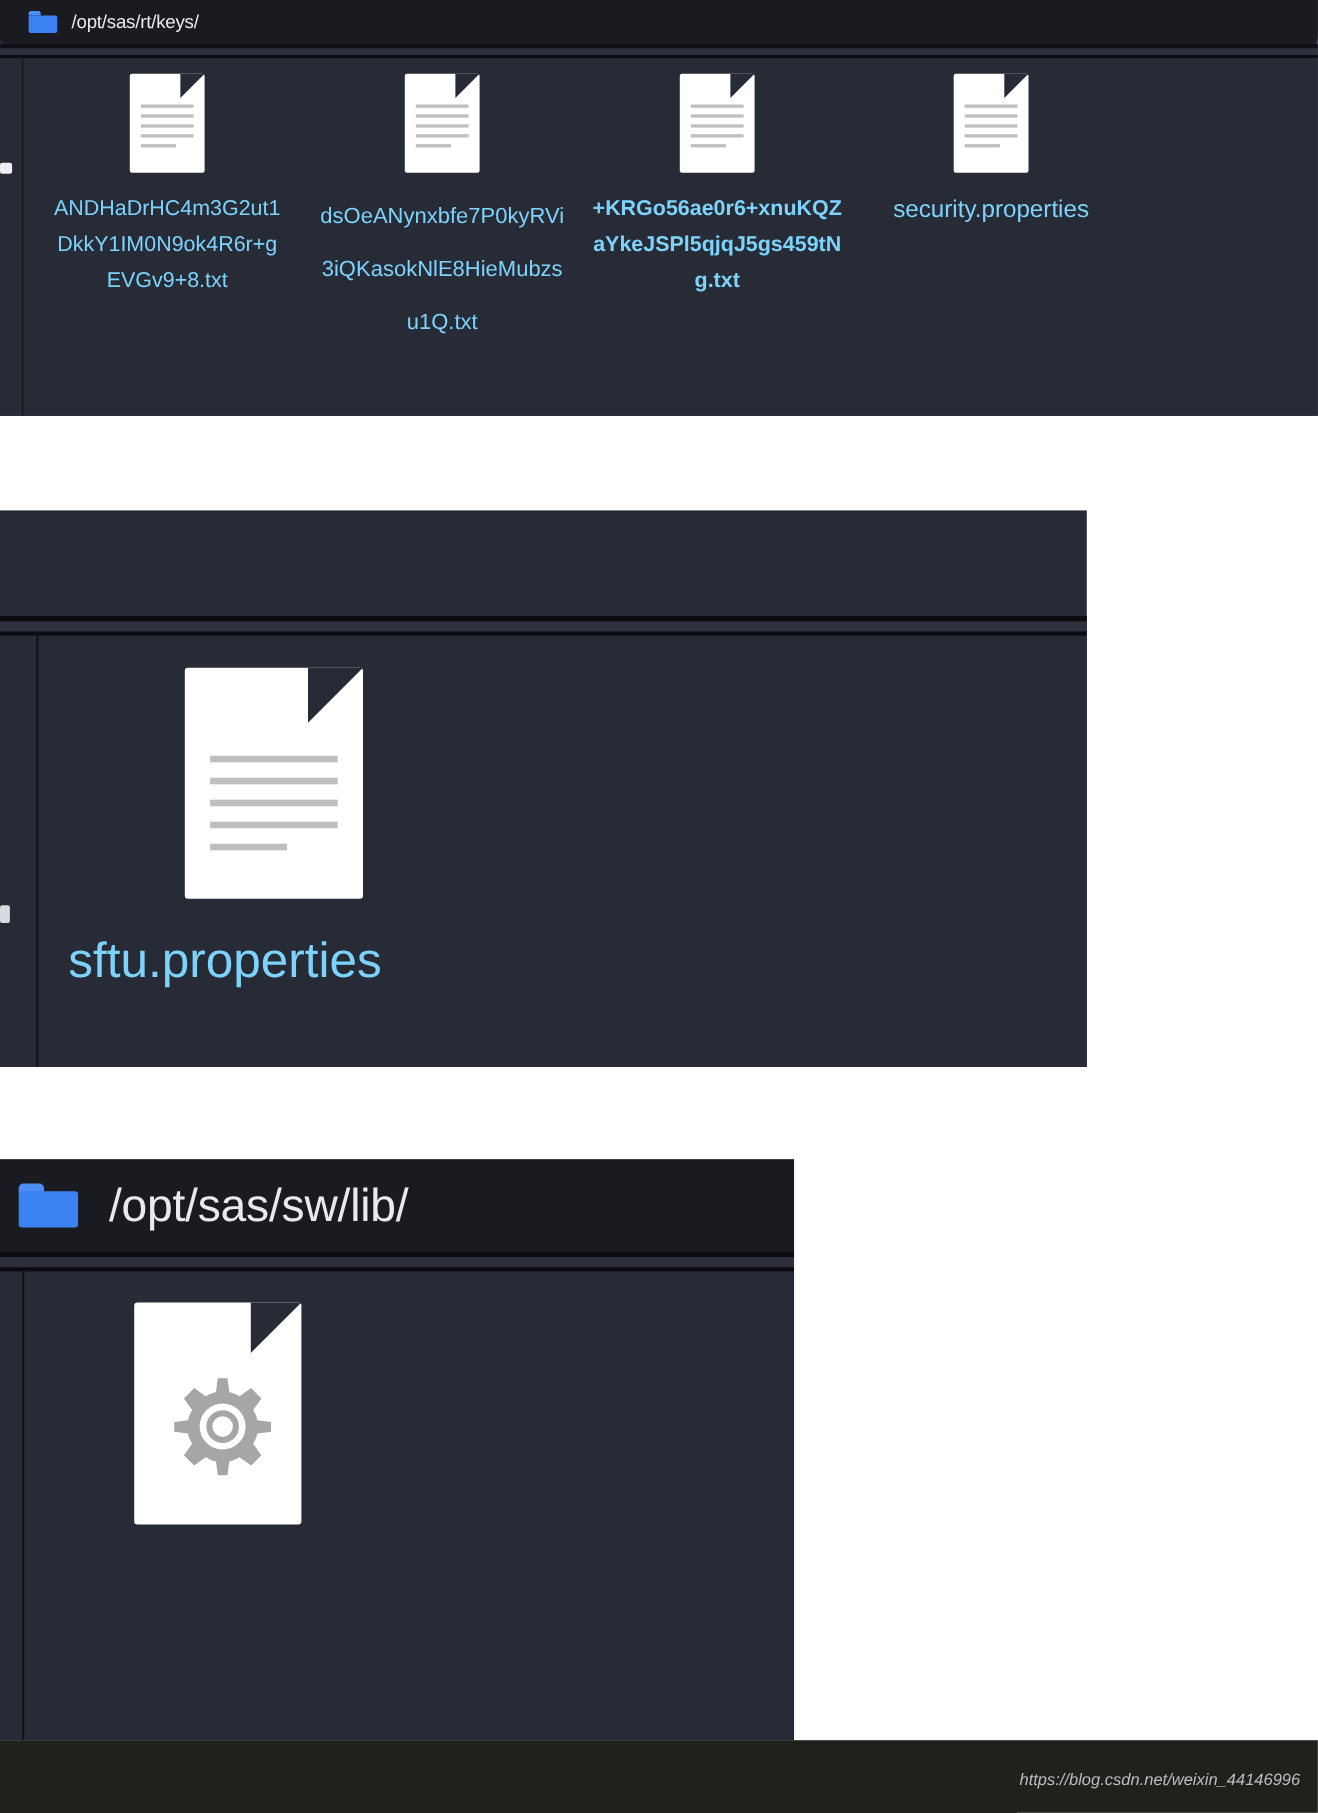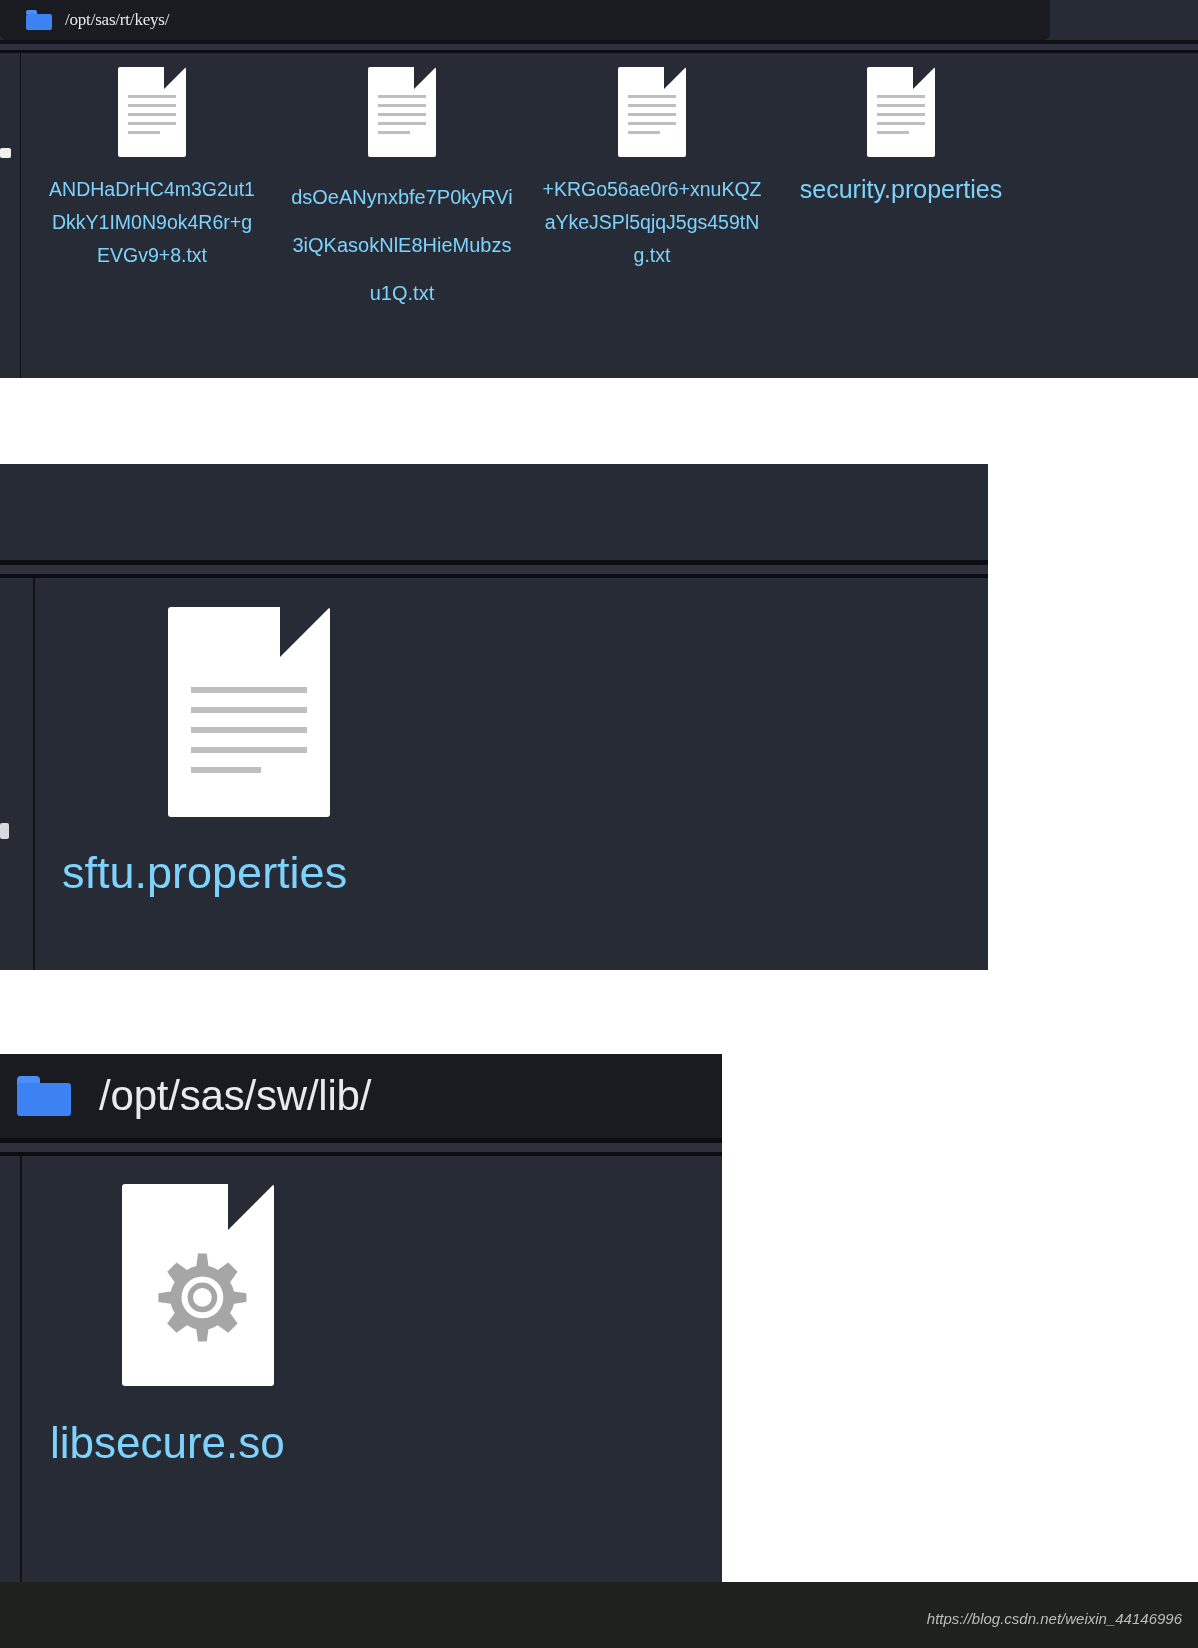--- a/index.html
+++ b/index.html
@@ -183,21 +183,21 @@
   .white-gap {
     position: absolute;
     background: #ffffff;
   }
 </style>
 </head>
 <body>
 
 <div class="panel" id="panel-keys" style="left:0; top:0; width:1198px; height:378px;">
 
-  <div class="panel-header" style="position:absolute; left:0; top:0; width:1050px; height:40px; padding-left:26px; border-radius:0 0 6px 6px;font-family:Liberation Serif, serif;">
+  <div class="panel-header" style="position:absolute; left:0; top:0; width:1198px; height:40px; padding-left:26px; border-radius:0 0 6px 6px;">
     <span class="folder-icon" style="width:26px; height:20px; margin-right:13px;">
       <span class="tab"></span>
         <span class="body"></span>
     </span>
     <span class="path-text" style="font-size:17px;">/opt/sas/rt/keys/</span>
   </div>
 
   <div class="panel-divider" style="position:absolute; left:0; top:40px; height:4px; background:#0e1015;"></div>
   <div style="position:absolute; left:0; top:44px; width:1198px; height:6px; background:#2e313d;"></div>
   <div class="panel-divider" style="position:absolute; left:0; top:50px; height:3px; background:#0c0d11;"></div>
@@ -229,21 +229,21 @@
           <i style="height:3px; margin-bottom:6px; width:100%;"></i>
           <i style="height:3px; margin-bottom:6px; width:100%;"></i>
           <i style="height:3px; margin-bottom:6px; width:100%;"></i>
           <i style="height:3px; margin-bottom:6px; width:100%;"></i>
           <i style="height:3px; width:66%;"></i>
         </span>
       </span>
       <span class="file-name" style="font-size:20px; line-height:48px; margin-top:16px;">dsOeANynxbfe7P0kyRVi3iQKasokNlE8HieMubzsu1Q.txt</span>
     </div>
 
-    <div class="file-tile" style="left:538px; top:14px; width:228px;">
+    <div class="file-tile" style="left:538px; top:14px; width:228px;font-weight:bold;">
       <span class="doc-icon" style="width:68px; height:90px; border-radius:2px;">
         <span class="fold-tri" style="border-left:22px solid #272b36; border-bottom:22px solid transparent;"></span>
         <span class="lines" style="top:28px;">
           <i style="height:3px; margin-bottom:6px; width:100%;"></i>
           <i style="height:3px; margin-bottom:6px; width:100%;"></i>
           <i style="height:3px; margin-bottom:6px; width:100%;"></i>
           <i style="height:3px; margin-bottom:6px; width:100%;"></i>
           <i style="height:3px; width:66%;"></i>
         </span>
       </span>
@@ -254,21 +254,21 @@
       <span class="doc-icon" style="width:68px; height:90px; border-radius:2px;">
         <span class="fold-tri" style="border-left:22px solid #272b36; border-bottom:22px solid transparent;"></span>
         <span class="lines" style="top:28px;">
           <i style="height:3px; margin-bottom:6px; width:100%;"></i>
           <i style="height:3px; margin-bottom:6px; width:100%;"></i>
           <i style="height:3px; margin-bottom:6px; width:100%;"></i>
           <i style="height:3px; margin-bottom:6px; width:100%;"></i>
           <i style="height:3px; width:66%;"></i>
         </span>
       </span>
-      <span class="file-name" style="font-size:25px; line-height:33px; margin-top:16px; white-space:nowrap;">security.properties</span>
+      <span class="file-name" style="font-size:22px; line-height:33px; margin-top:16px; white-space:nowrap;">security.properties</span>
     </div>
 
   </div>
 </div>
 
 <div class="panel" id="panel-config" style="left:0; top:464px; width:988px; height:506px;">
 
 
   <div style="position:absolute; left:0; top:96px; width:988px; height:5px; background:#0c0d11;"></div>
   <div style="position:absolute; left:0; top:101px; width:988px; height:9px; background:#2e313d;"></div>
@@ -321,21 +321,20 @@
             <path fill="#a6a6a6" d="M50 14 L58 14 L59.5 25.5 A26 26 0 0 1 68 29 L77.5 22.2 L86 30.7 L79.2 40.2
                  A26 26 0 0 1 82.7 48.7 L94 50.2 L94 58.2 L82.7 59.7 A26 26 0 0 1 79.2 68.2 L86 77.7 L77.5 86.2
                  L68 79.4 A26 26 0 0 1 59.5 82.9 L58 94.2 L50 94.2 L48.5 82.9 A26 26 0 0 1 40 79.4 L30.5 86.2
                  L22 77.7 L28.8 68.2 A26 26 0 0 1 25.3 59.7 L14 58.2 L14 50.2 L25.3 48.7 A26 26 0 0 1 28.8 40.2
                  L22 30.7 L30.5 22.2 L40 29 A26 26 0 0 1 48.5 25.5 Z"></path>
             <circle cx="54" cy="54" r="19" fill="#ffffff"></circle>
             <circle cx="54" cy="54" r="11" fill="none" stroke="#a6a6a6" stroke-width="5"></circle>
           </svg>
         </span>
       </span>
-      <span class="file-name" style="font-size:44px; margin-top:32px; text-align:left; white-space:nowrap;">libsecure.so</span>
     </div>
   </div>
 </div>
 
 <div class="white-gap" style="left:722px; top:1054px; width:476px; height:528px;"></div>
 
 <div class="watermark-bar" style="top:1582px; height:66px;"></div>
 <span class="watermark-text" style="right:16px; top:1610px;font-style:italic;">https://blog.csdn.net/weixin_44146996</span>
 
 </body></html>

